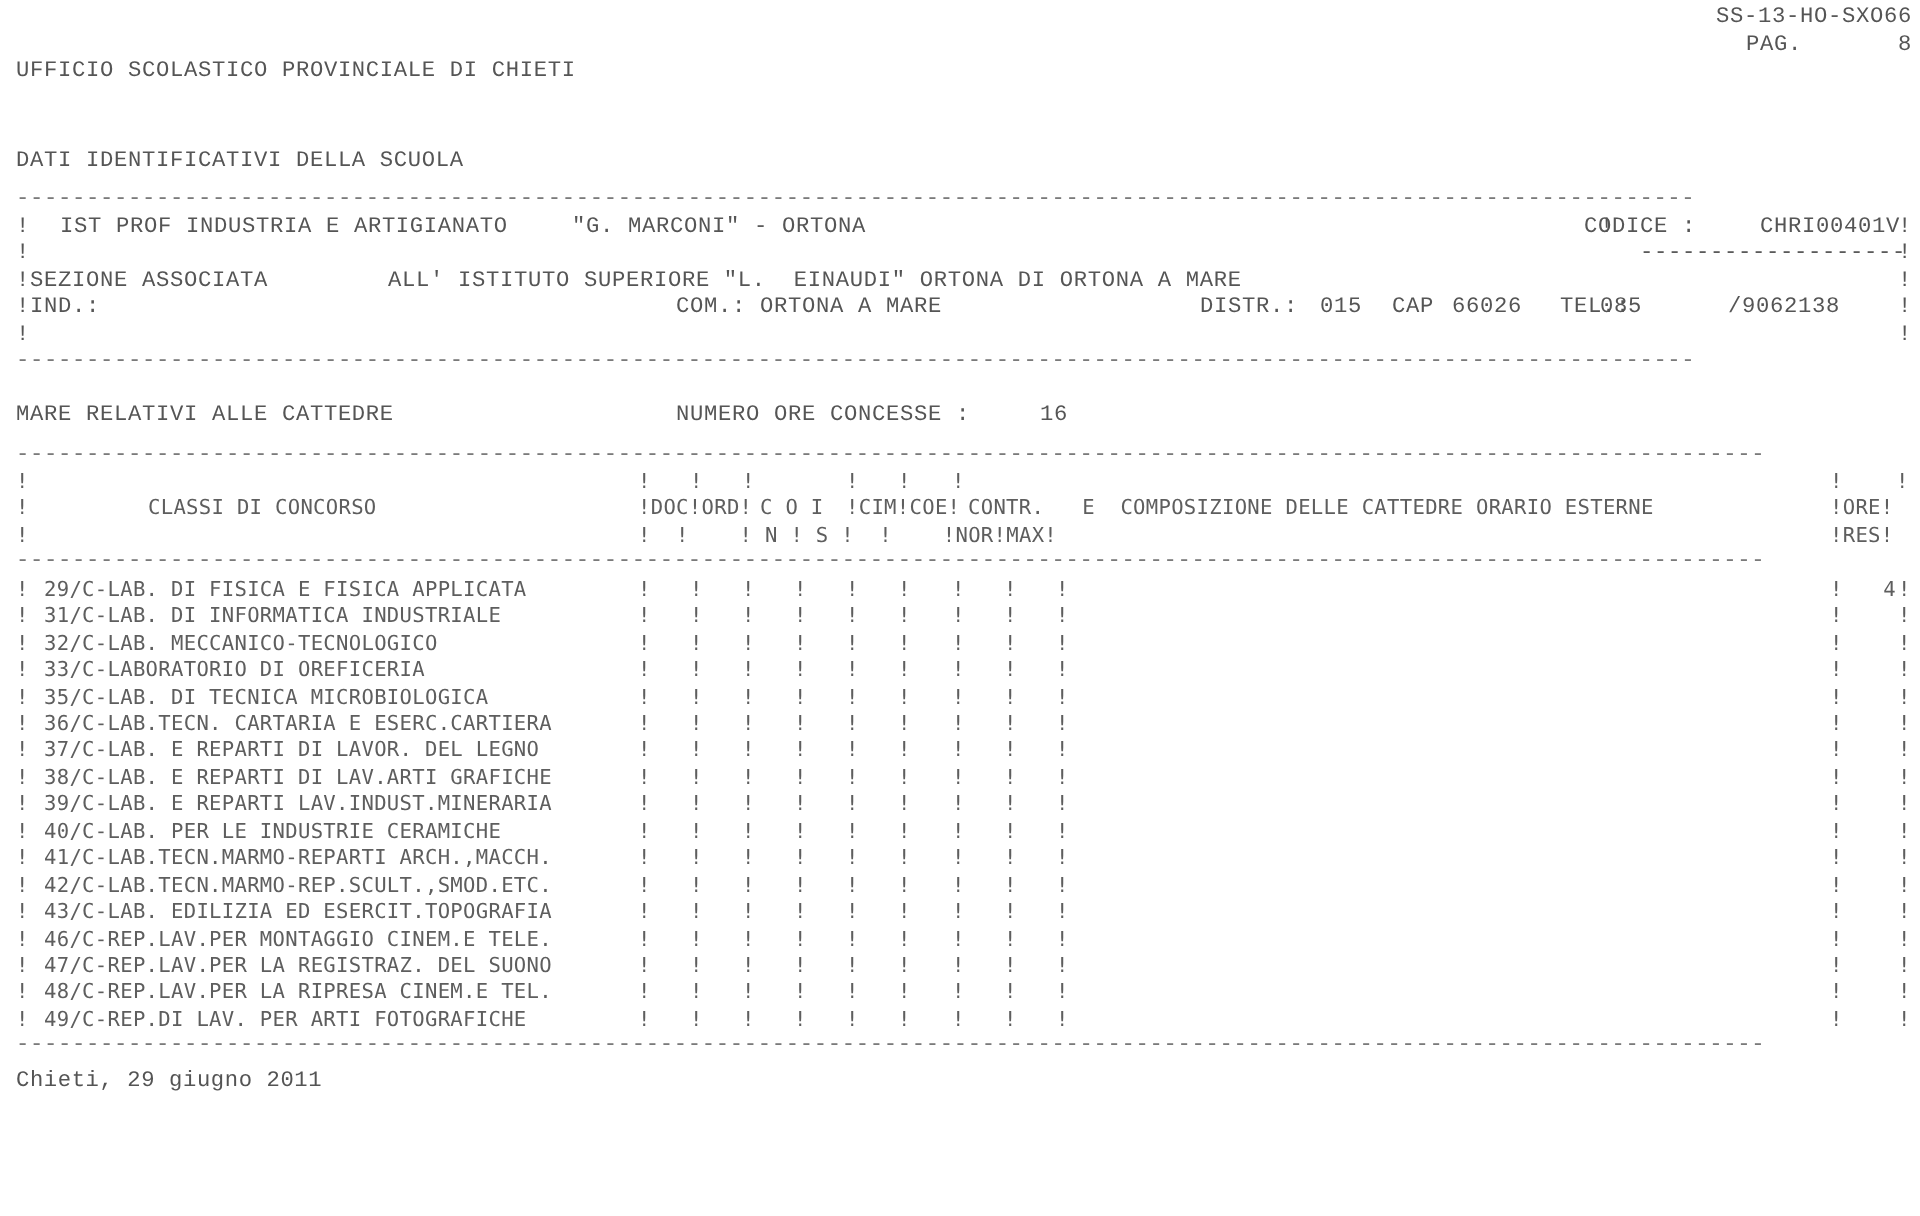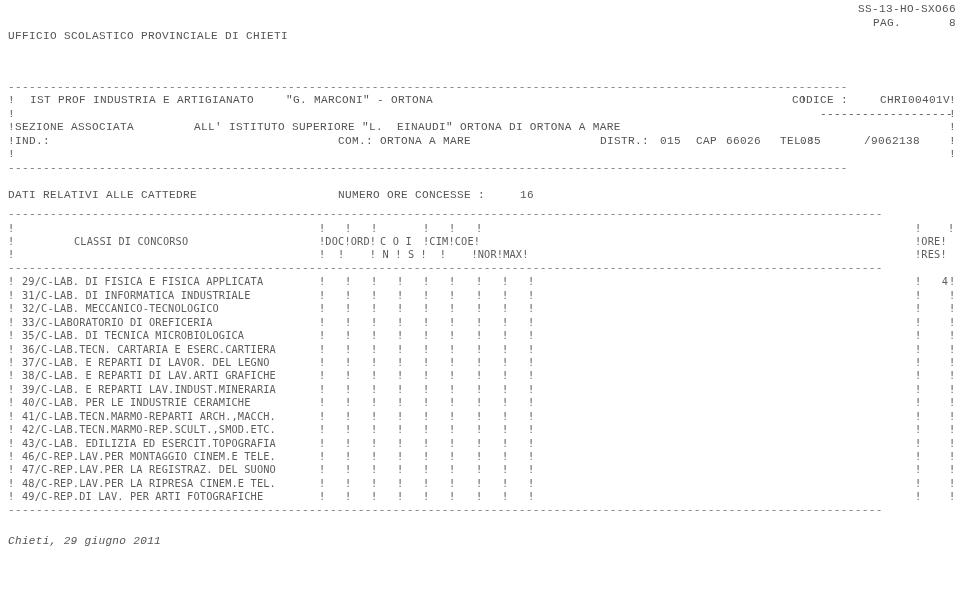--- a/index.html
+++ b/index.html
@@ -118,21 +118,20 @@
     top: 0;
   }
   .footer .fr .frow { position: relative; height: 14.5px; white-space: pre; }
   .sig {
     font-family: "Liberation Mono", "DejaVu Sans Mono", monospace;
     font-size: 11.1px;
     line-height: 14.5px;
     letter-spacing: 0.3px;
     color: #545454;
     white-space: pre;
-    font-style: italic;
   }
 </style>
 </head>
 <body>
 
 <div class="page">
 
   <div class="hdr">
     <div class="row">
       <span class="ln right">SS-13-HO-SXO66</span>
@@ -141,20 +140,21 @@
       <span class="ln right"><span>PAG.</span><span style="display:inline-block;width:48px"></span><span>8</span></span>
     </div>
     <div class="row">
       <span class="ln left">UFFICIO SCOLASTICO PROVINCIALE DI CHIETI</span>
     </div>
   </div>
 
   <div class="spacer-13"></div>
 
   <div class="block">
+    <div class="ln">DATI IDENTIFICATIVI DELLA SCUOLA</div>
     <div class="spacer-6"></div>
     <div class="rule" style="width:952px;overflow:hidden">------------------------------------------------------------------------------------------------------------------------</div>
 
     <div class="framed">
       <span class="ln bar-l">!</span>
       <span class="ln txt" style="left:22px">IST PROF INDUSTRIA E ARTIGIANATO</span>
       <span class="ln txt2" style="left:278px">"G. MARCONI" - ORTONA</span>
       <span class="ln" style="position:absolute;left:792px;top:0">!</span>
       <span class="ln" style="position:absolute;left:784px;top:0">CODICE :</span>
       <span class="ln" style="position:absolute;left:872px;top:0">CHRI00401V</span>
@@ -192,21 +192,21 @@
       <span class="ln bar-r">!</span>
     </div>
 
     <div class="rule" style="width:952px;overflow:hidden">------------------------------------------------------------------------------------------------------------------------</div>
   </div>
 
   <div class="spacer-13"></div>
 
   <div class="block">
     <div style="position:relative;height:13.5px">
-      <span class="ln" style="position:absolute;left:0;top:0">DATI RELATIVI ALLE CATTEDRE</span>
+      <span class="ln" style="position:absolute;left:0;top:0">MARE RELATIVI ALLE CATTEDRE</span>
       <span class="ln" style="position:absolute;left:330px;top:0">NUMERO ORE CONCESSE :</span>
       <span class="ln" style="position:absolute;left:512px;top:0">16</span>
     </div>
     <div class="spacer-6"></div>
     <div class="rule" style="width:952px;overflow:hidden">-----------------------------------------------------------------------------------------------------------------------------</div>
   </div>
 
   <div class="tbl">
     <div class="trow">
       <span class="cell mono-head" style="left:0">!</span>
@@ -219,20 +219,21 @@
       <span class="cell mono-head" style="left:907px">!</span>
       <span class="cell mono-head" style="left:940px">!</span>
     </div>
 
     <div class="trow">
       <span class="cell mono-head" style="left:0">!</span>
       <span class="cell mono-head" style="left:66px">CLASSI DI CONCORSO</span>
       <span class="cell mono-head" style="left:311px">!DOC!ORD!</span>
       <span class="cell mono-head" style="left:372px">C O I</span>
       <span class="cell mono-head" style="left:415px">!CIM!COE!</span>
+      <span class="cell mono-head" style="left:476px">CONTR.   E  COMPOSIZIONE DELLE CATTEDRE ORARIO ESTERNE</span>
       <span class="cell mono-head" style="left:907px">!ORE!</span>
     </div>
 
     <div class="trow">
       <span class="cell mono-head" style="left:0">!</span>
       <span class="cell mono-head" style="left:311px">!  !    ! N ! S !  !    !NOR!MAX!</span>
       <span class="cell mono-head" style="left:907px">!RES!</span>
     </div>
   </div>
 

